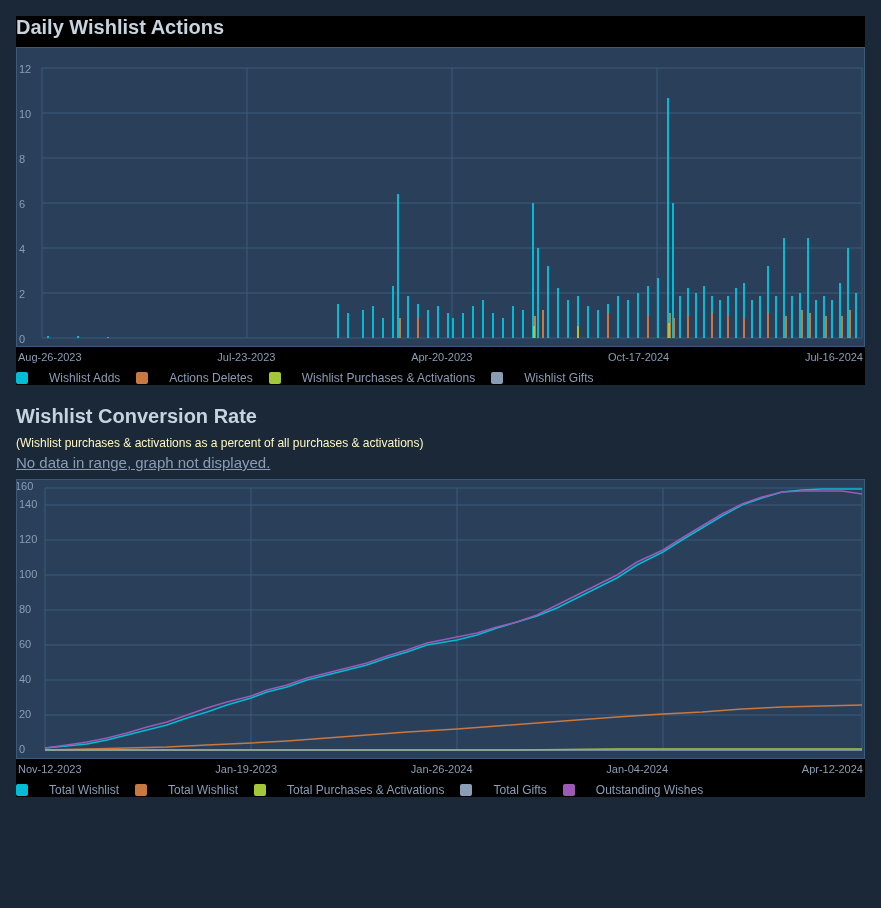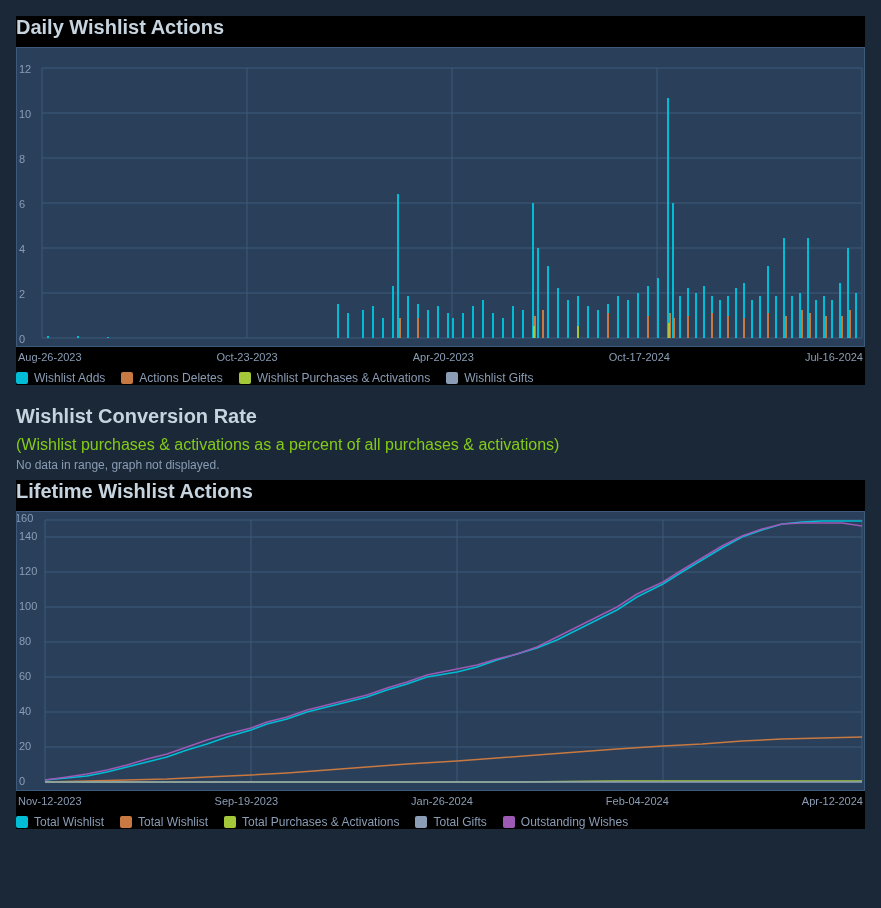--- a/index.html
+++ b/index.html
@@ -37,47 +37,48 @@
       flex-wrap: wrap;
       gap: 16px;
       margin-top: 8px;
       align-items: center;
       font-size: 12px;
       color: #8a9db5;
     }
     .legend-item {
       display: flex;
       align-items: center;
-      gap: 6px;
+      gap: 21px;
     }
     .legend-dot {
       width: 12px;
       height: 12px;
       border-radius: 2px;
       flex-shrink: 0;
     }
     .x-axis-labels {
       display: flex;
       justify-content: space-between;
       margin-top: 4px;
       font-size: 11px;
       color: #8a9db5;
       padding: 0 2px;
     }
     .conversion-section {
       margin-bottom: 8px;
     }
     .conversion-subtitle {
-      font-size: 16px;
-      color: #84cc16;
+      font-size: 12px;
+      color: #fef9c3;
       margin-bottom: 4px;
     }
     .no-data-text {
-      font-size: 12px;
+      font-size: 15px;
       color: #8a9db5;
+      text-decoration: underline;
     }
     .y-axis-label {
       font-size: 11px;
       fill: #8a9db5;
     }
     .grid-line {
       stroke: #3d5a7a;
       stroke-width: 1;
     }
   </style>
@@ -198,21 +199,21 @@
       <rect x="824" y="268" width="2" height="22" fill="#c87941"></rect>
       <rect x="832" y="262" width="2" height="28" fill="#c87941"></rect>
 
       <rect x="516" y="278" width="2" height="12" fill="#a4c639"></rect>
       <rect x="560" y="278" width="2" height="12" fill="#a4c639"></rect>
       <rect x="651" y="275" width="2" height="15" fill="#a4c639"></rect>
     </svg>
   </div>
   <div class="x-axis-labels">
     <span>Aug-26-2023</span>
-    <span>Oct-23-2023</span>
+    <span>Jul-23-2023</span>
     <span>Apr-20-2023</span>
     <span>Oct-17-2024</span>
     <span>Jul-16-2024</span>
   </div>
   <div class="legend">
     <div class="legend-item">
       <div class="legend-dot" style="background:#00bcd4;"></div>
       <span>Wishlist Adds</span>
     </div>
     <div class="legend-item">
@@ -230,21 +231,20 @@
   </div>
 </div>
 
 <div class="conversion-section">
   <div class="section-title">Wishlist Conversion Rate</div>
   <div class="conversion-subtitle">(Wishlist purchases &amp; activations as a percent of all purchases &amp; activations)</div>
   <div class="no-data-text">No data in range, graph not displayed.</div>
 </div>
 
 <div class="chart-container">
-  <div class="section-title">Lifetime Wishlist Actions</div>
   <div class="chart-area" style="height: 280px;">
     <svg width="849" height="280" viewBox="0 0 849 280">
 
       <text class="y-axis-label" x="2" y="273">0</text>
       <text class="y-axis-label" x="2" y="238">20</text>
       <text class="y-axis-label" x="2" y="203">40</text>
       <text class="y-axis-label" x="2" y="168">60</text>
       <text class="y-axis-label" x="2" y="133">80</text>
       <text class="y-axis-label" x="2" y="98">100</text>
       <text class="y-axis-label" x="2" y="63">120</text>
@@ -393,23 +393,23 @@
           28,270
           200,270
           400,270
           600,270
           845,270
         "></polyline>
     </svg>
   </div>
   <div class="x-axis-labels">
     <span>Nov-12-2023</span>
-    <span>Sep-19-2023</span>
+    <span>Jan-19-2023</span>
     <span>Jan-26-2024</span>
-    <span>Feb-04-2024</span>
+    <span>Jan-04-2024</span>
     <span>Apr-12-2024</span>
   </div>
   <div class="legend">
     <div class="legend-item">
       <div class="legend-dot" style="background:#00bcd4;"></div>
       <span>Total Wishlist</span>
     </div>
     <div class="legend-item">
       <div class="legend-dot" style="background:#c87941;"></div>
       <span>Total Wishlist</span>

